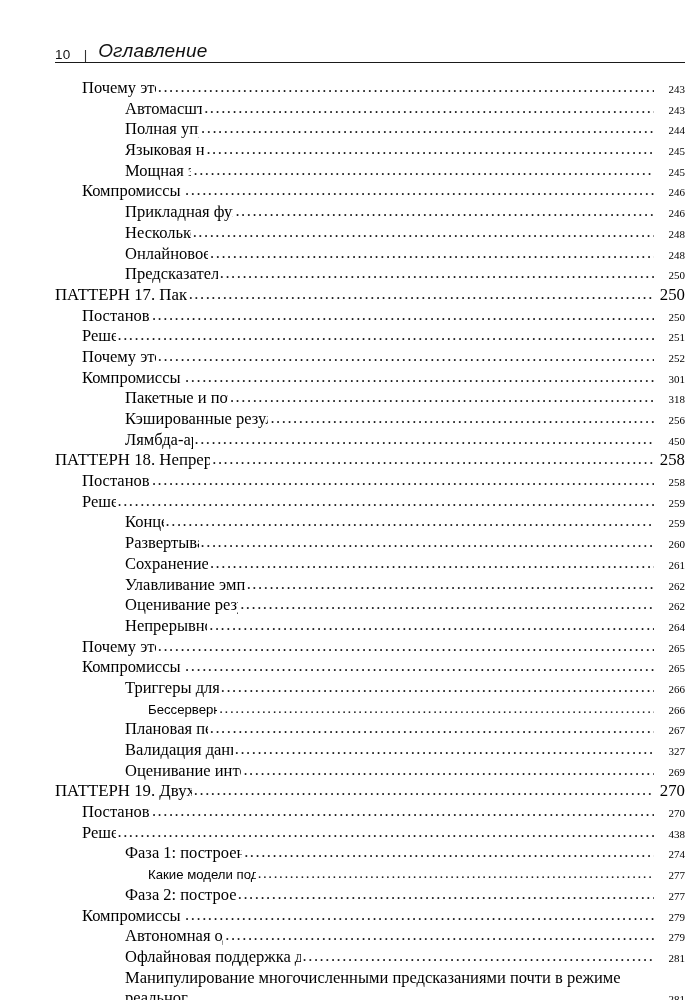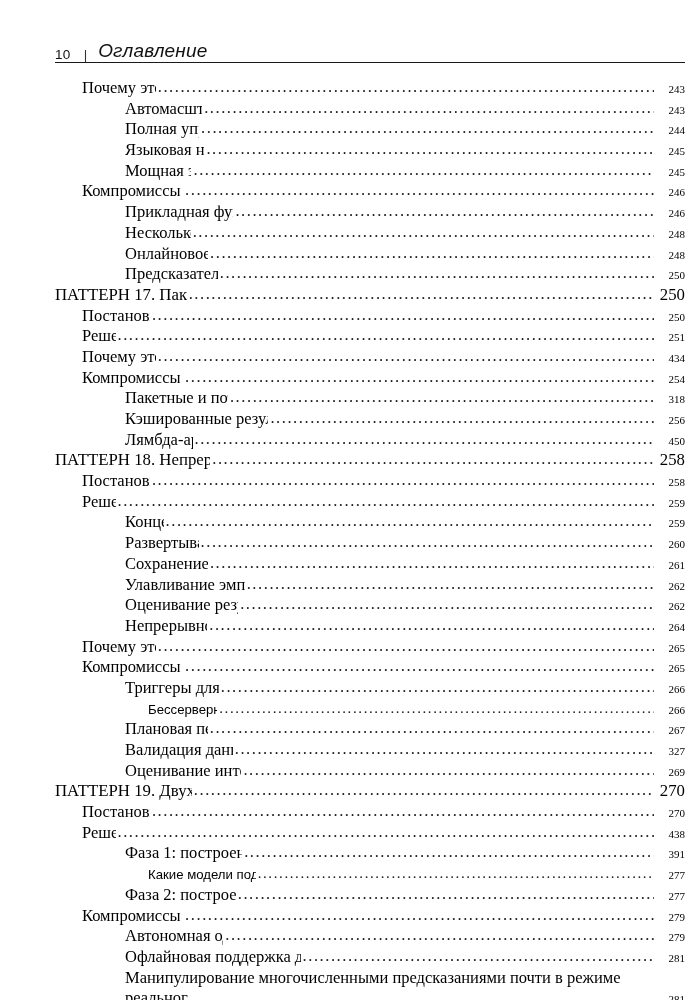--- a/index.html
+++ b/index.html
@@ -209,26 +209,26 @@
         <span class="entry-page">250</span>
       </div>
       <div class="toc-entry lvl-1 ty-serif">
         <span class="entry-title">Решение</span>
         <span class="leader"></span>
         <span class="entry-page">251</span>
       </div>
       <div class="toc-entry lvl-1 ty-serif">
         <span class="entry-title">Почему это работает</span>
         <span class="leader"></span>
-        <span class="entry-page">434</span>
+        <span class="entry-page">252</span>
       </div>
       <div class="toc-entry lvl-1 ty-serif">
         <span class="entry-title">Компромиссы и альтернативы</span>
         <span class="leader"></span>
-        <span class="entry-page">254</span>
+        <span class="entry-page">301</span>
       </div>
       <div class="toc-entry lvl-2 ty-serif">
         <span class="entry-title">Пакетные и потоковые конвейеры</span>
         <span class="leader"></span>
         <span class="entry-page">318</span>
       </div>
       <div class="toc-entry lvl-2 ty-serif">
         <span class="entry-title">Кэшированные результаты пакетного обслуживания</span>
         <span class="leader"></span>
         <span class="entry-page">256</span>
@@ -329,21 +329,21 @@
         <span class="entry-page">270</span>
       </div>
       <div class="toc-entry lvl-1 ty-serif">
         <span class="entry-title">Решение</span>
         <span class="leader"></span>
         <span class="entry-page">438</span>
       </div>
       <div class="toc-entry lvl-2 ty-serif">
         <span class="entry-title">Фаза 1: построение офлайновой модели</span>
         <span class="leader"></span>
-        <span class="entry-page">391</span>
+        <span class="entry-page">274</span>
       </div>
       <div class="toc-entry lvl-3 ty-sans">
         <span class="entry-title">Какие модели подходят для периферии?</span>
         <span class="leader"></span>
         <span class="entry-page">277</span>
       </div>
       <div class="toc-entry lvl-2 ty-serif">
         <span class="entry-title">Фаза 2: построение облачной модели</span>
         <span class="leader"></span>
         <span class="entry-page">277</span>

